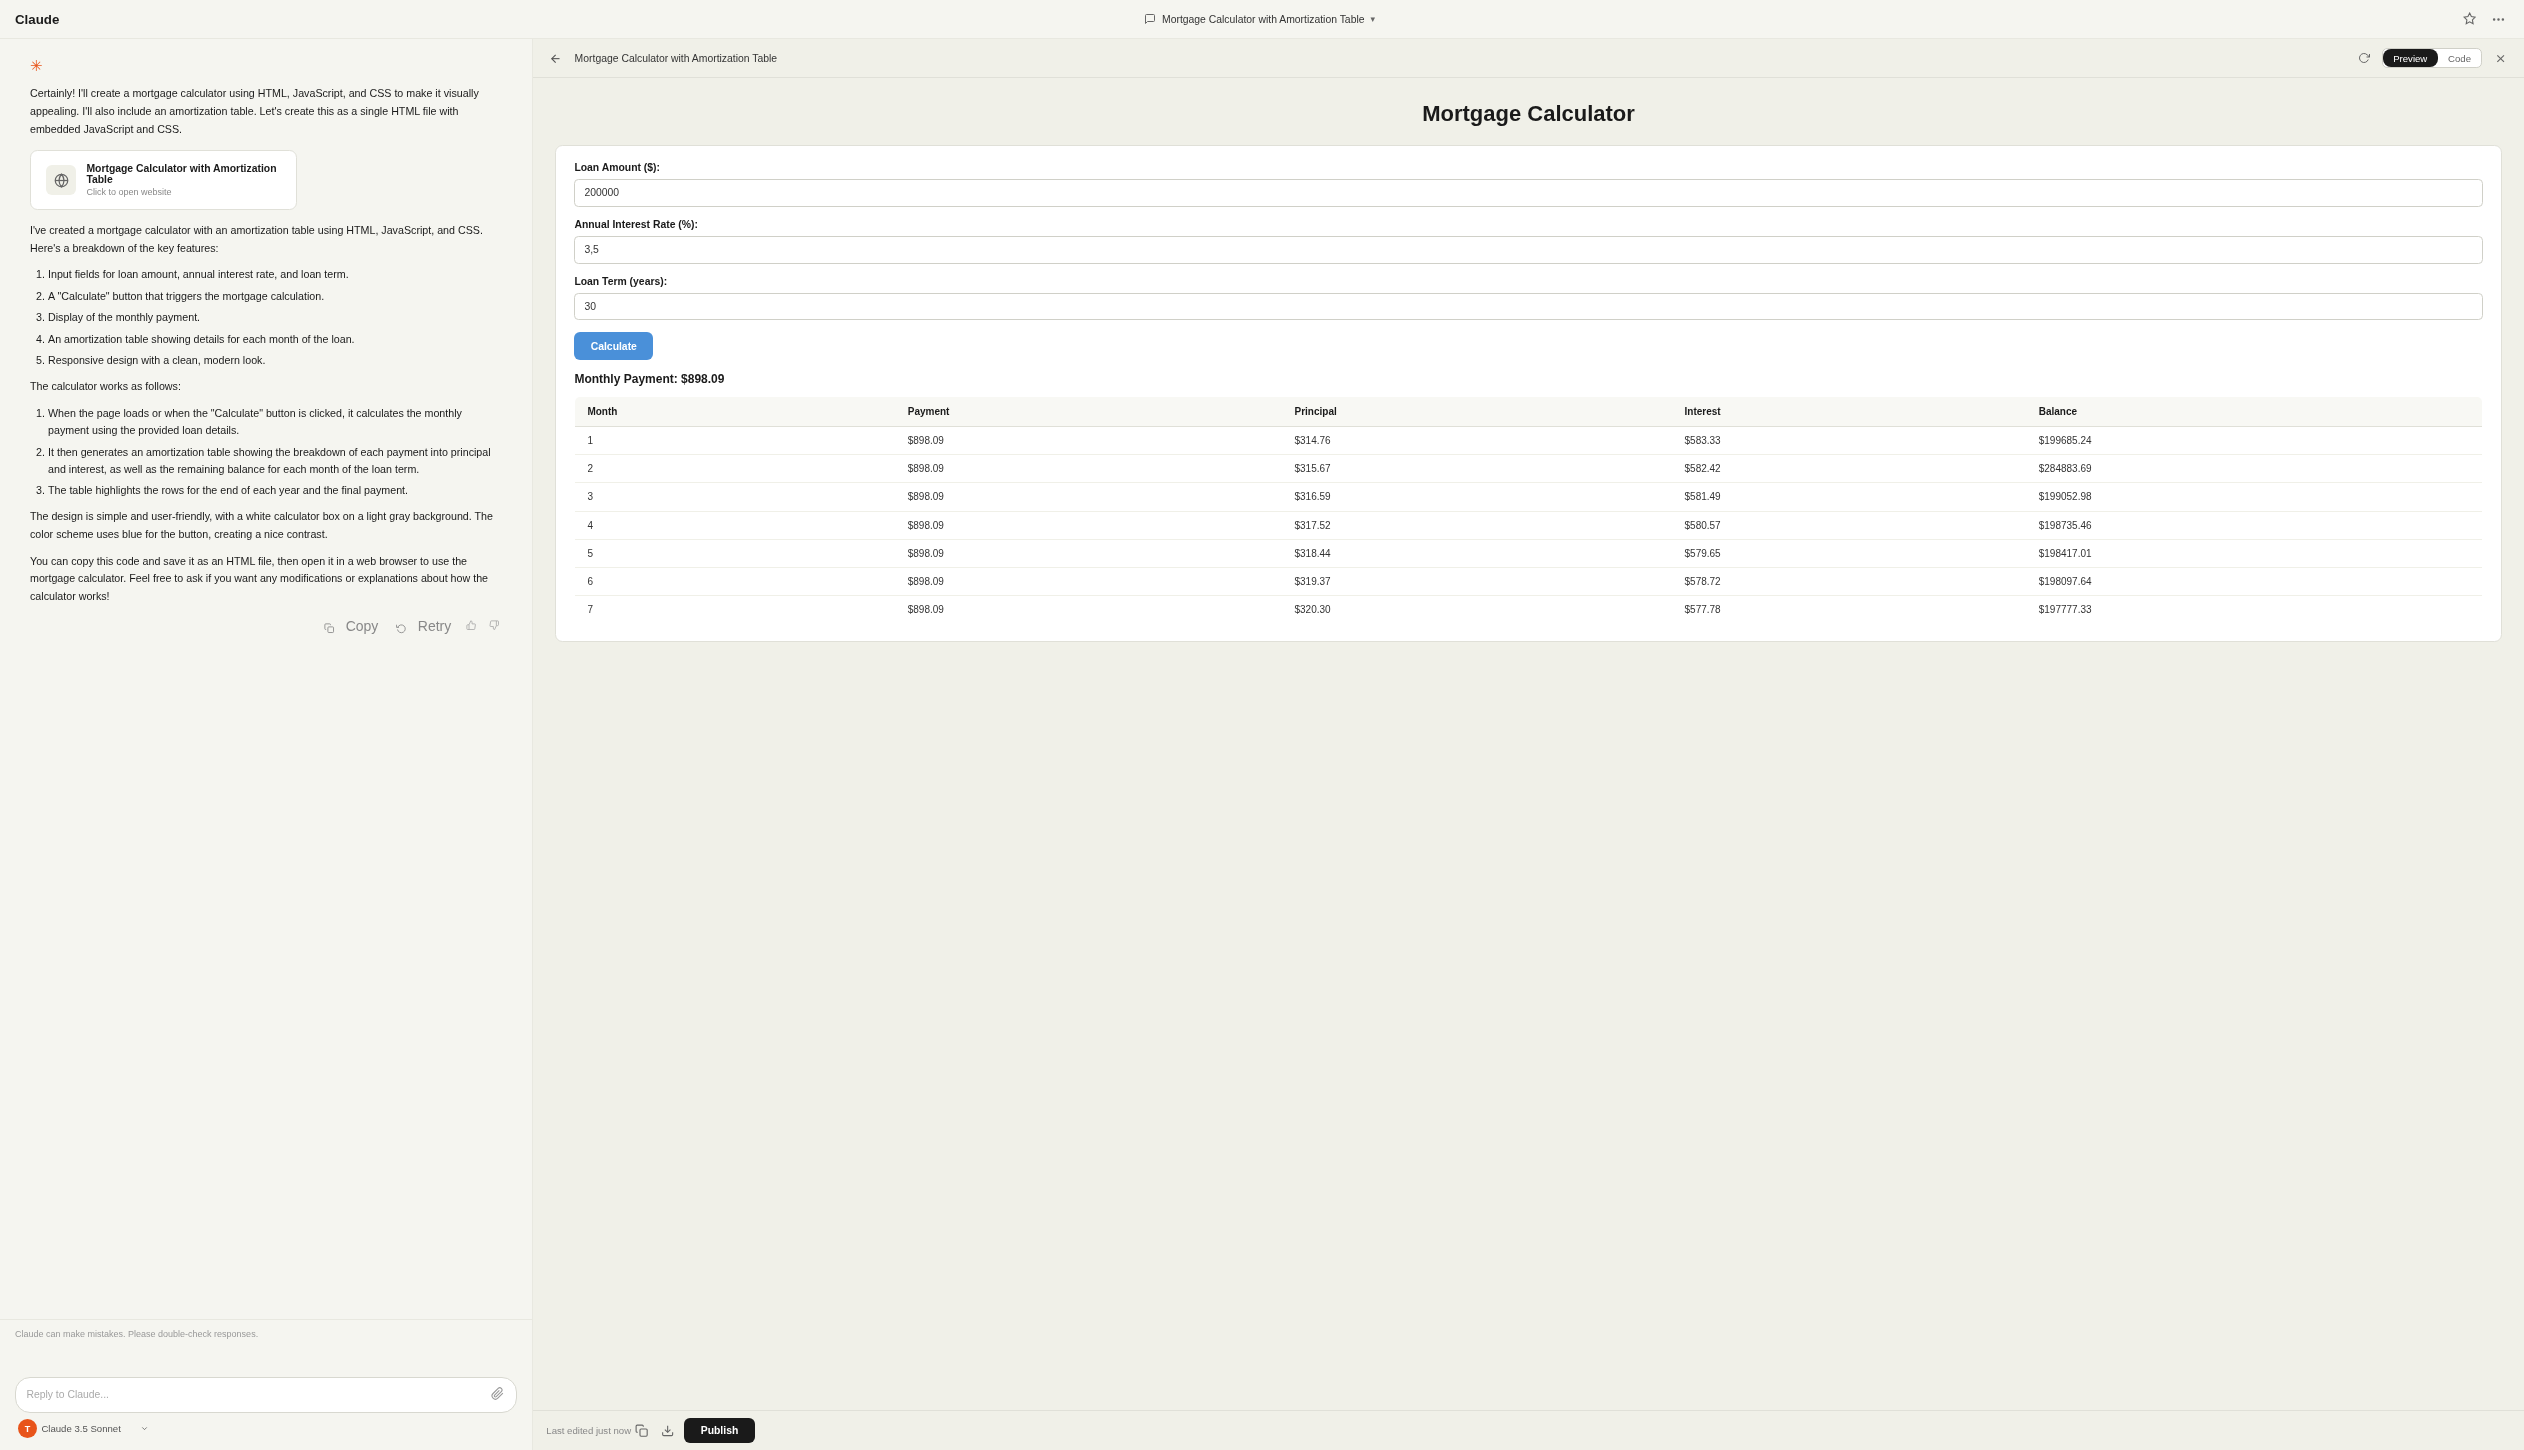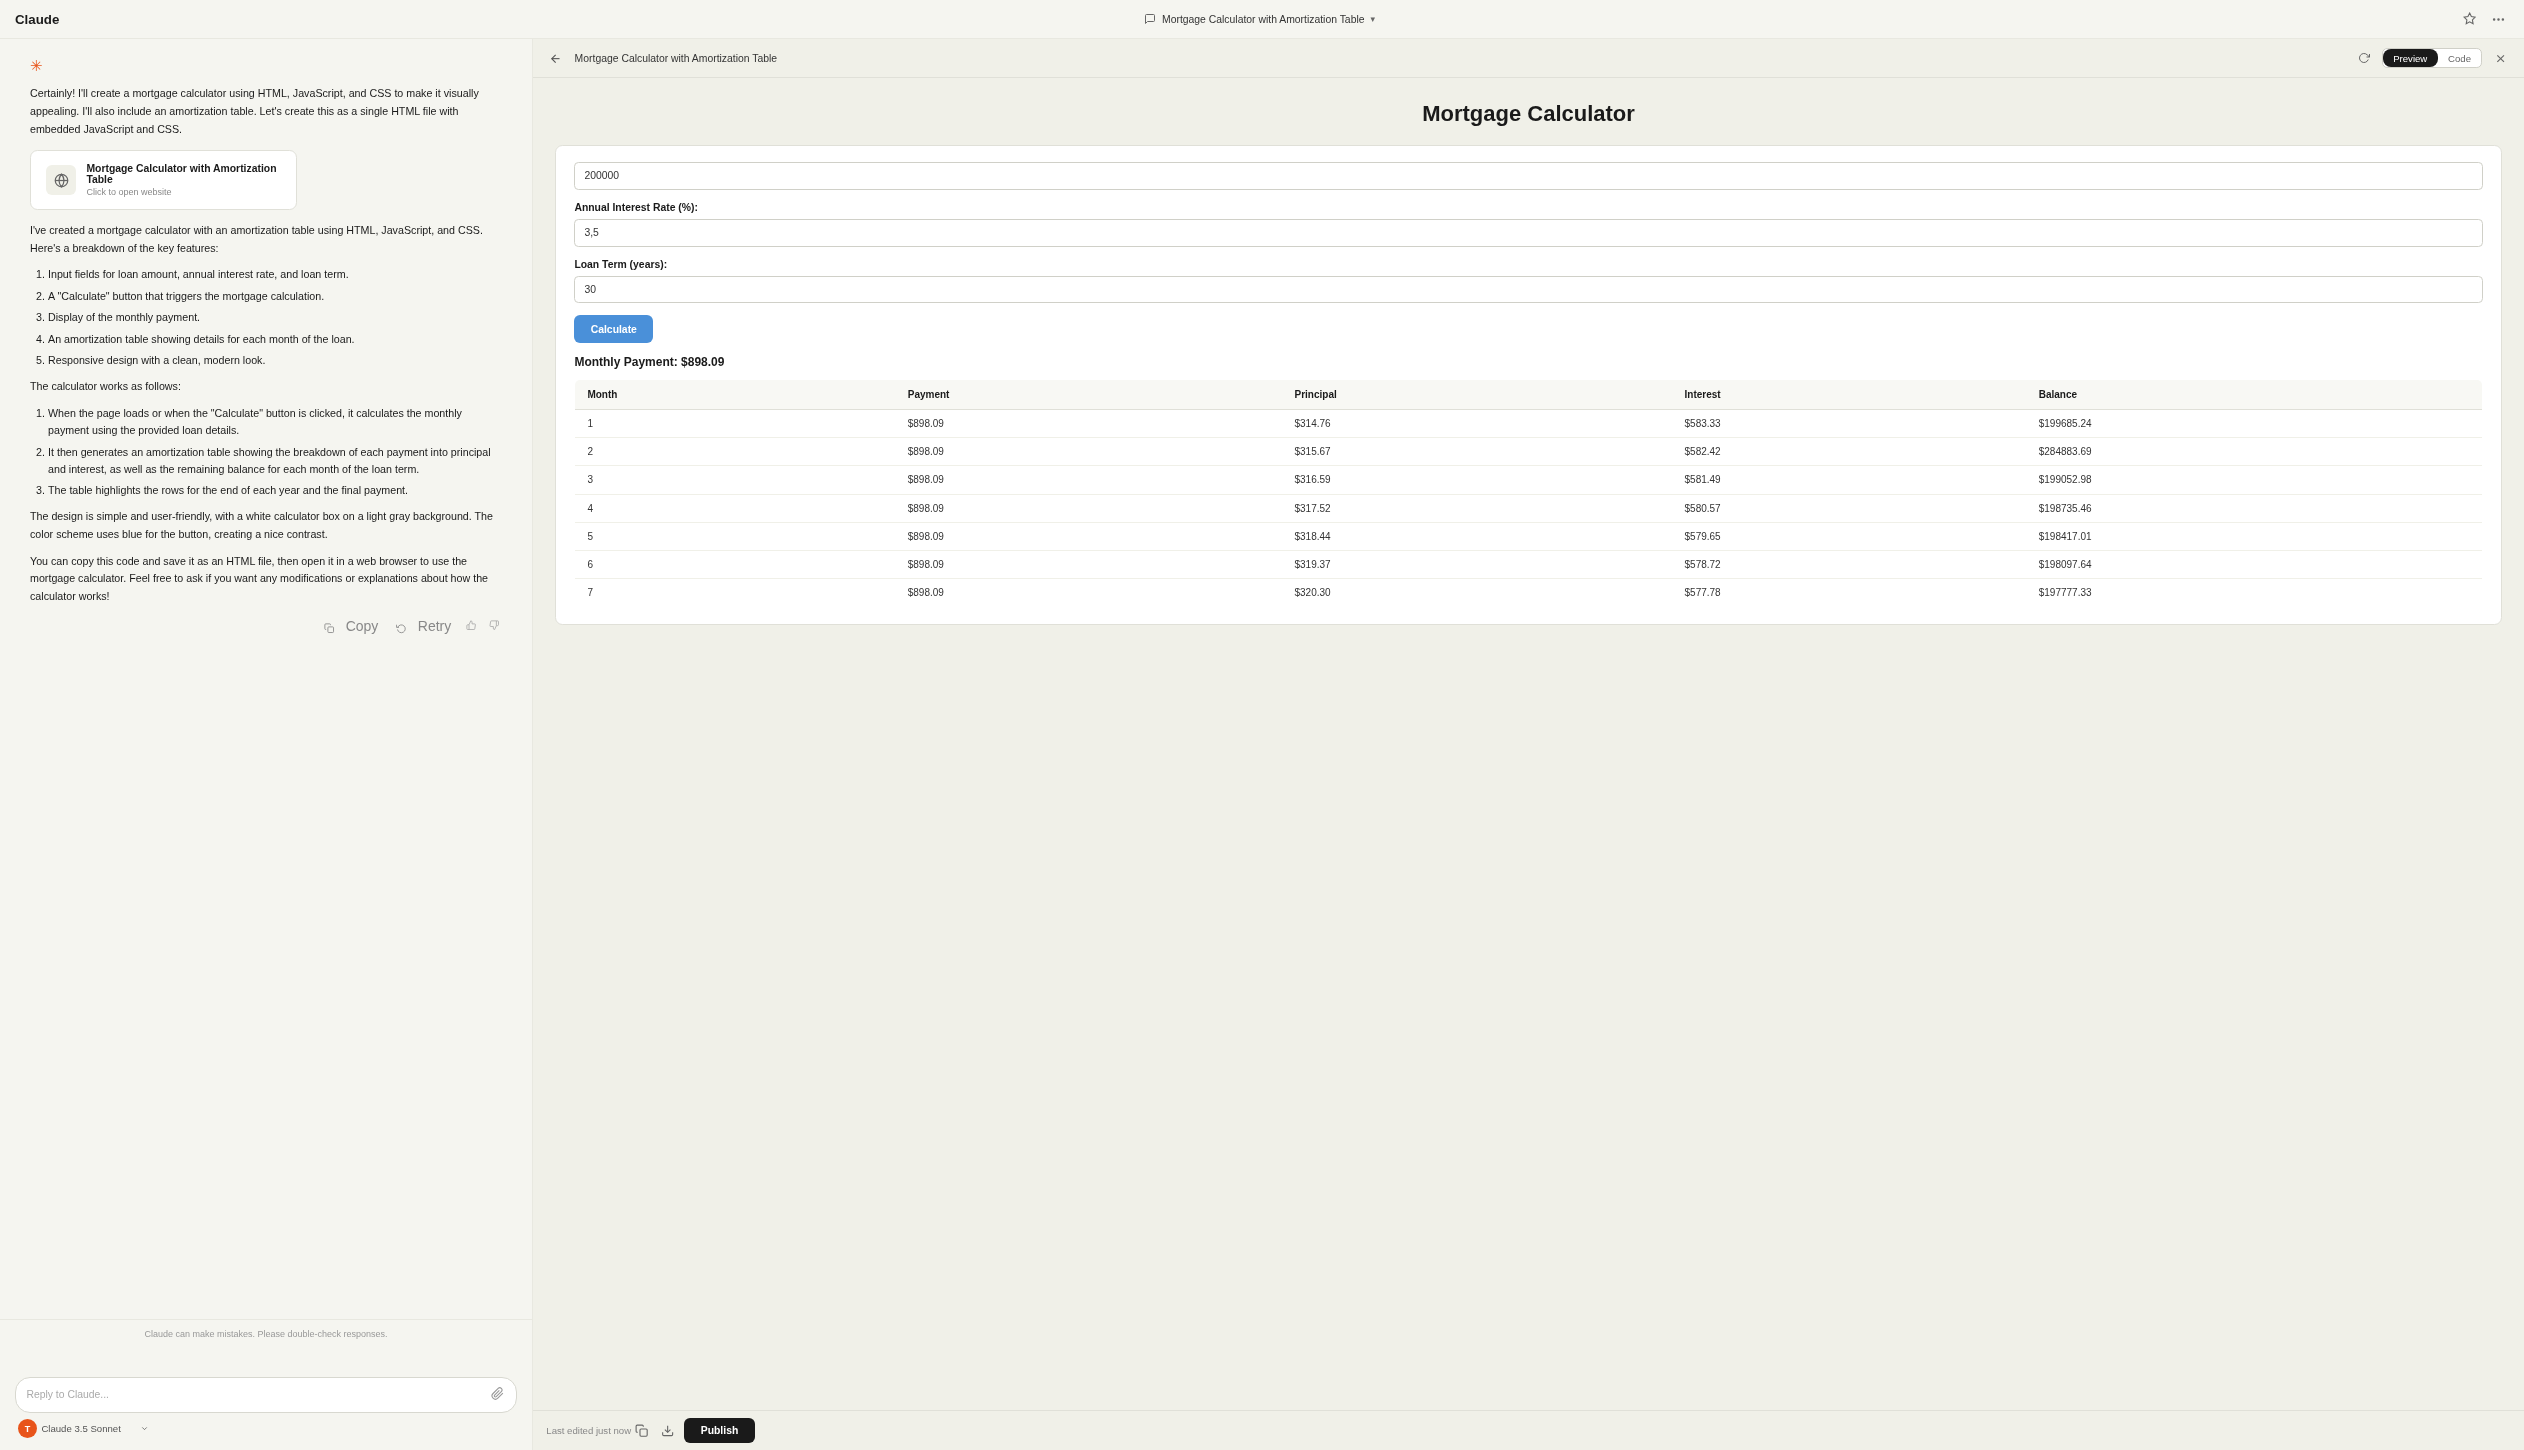--- a/index.html
+++ b/index.html
@@ -158,21 +158,20 @@
       border-radius: 3px;
     }
 
     
     .chat-footer {
       padding: 9px 15px 12px;
       border-top: 0.7px solid #e8e8e0;
       background: #f5f5f0;
     }
     .disclaimer {
-      text-align: center;
       font-size: 9px;
       color: #999;
       margin-bottom: 15px;
     }
     .input-row {
       display: flex;
       align-items: center;
       background: white;
       border: 0.7px solid #d8d8d0;
       border-radius: 15px;
@@ -576,20 +575,21 @@
           </svg>
       </button>
     </div>
 
     <div class="preview-content">
       <div class="mortgage-calculator-wrapper">
         <h1 class="mortgage-title">Mortgage Calculator</h1>
 
         <div class="calculator-form">
           <div class="form-group">
+            <label class="form-label">Loan Amount ($):</label>
             <input class="form-input" type="text" value="200000" style="">
           </div>
           <div class="form-group">
             <label class="form-label">Annual Interest Rate (%):</label>
             <input class="form-input" type="text" value="3,5" style="">
           </div>
           <div class="form-group">
             <label class="form-label">Loan Term (years):</label>
             <input class="form-input" type="text" value="30" style="">
           </div>

